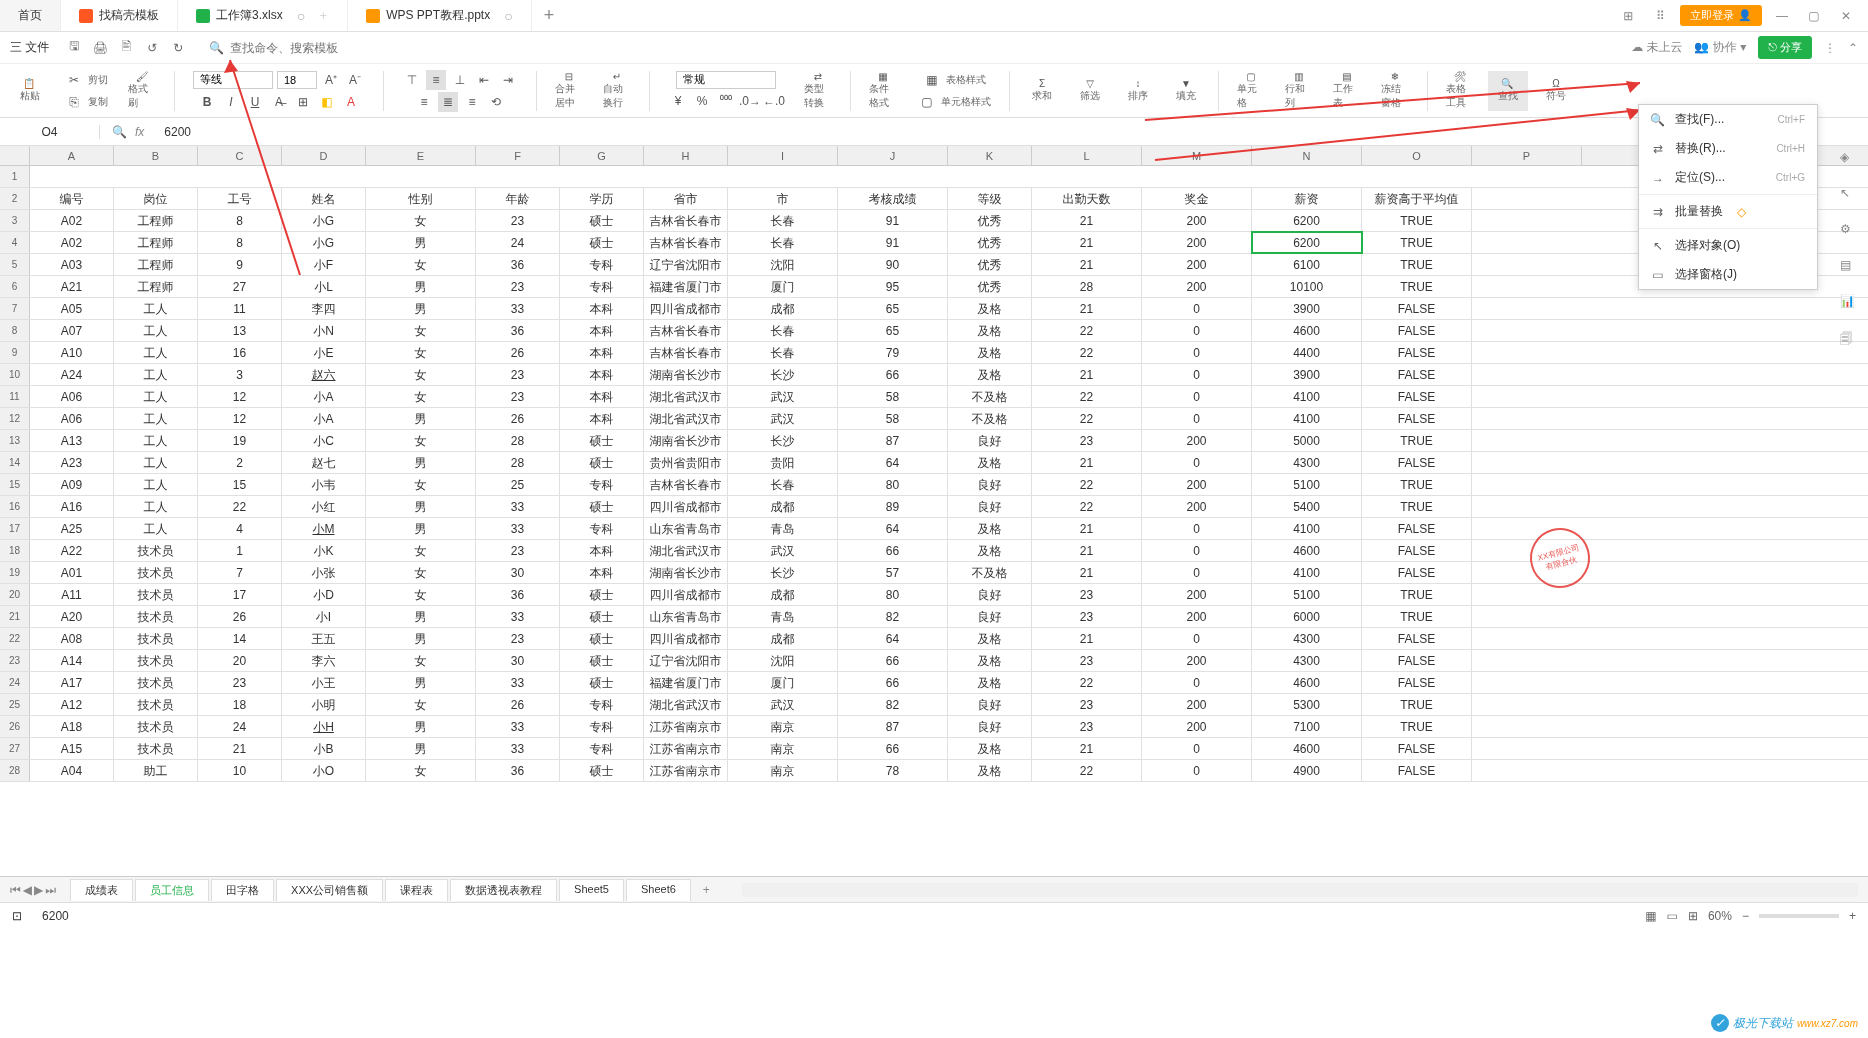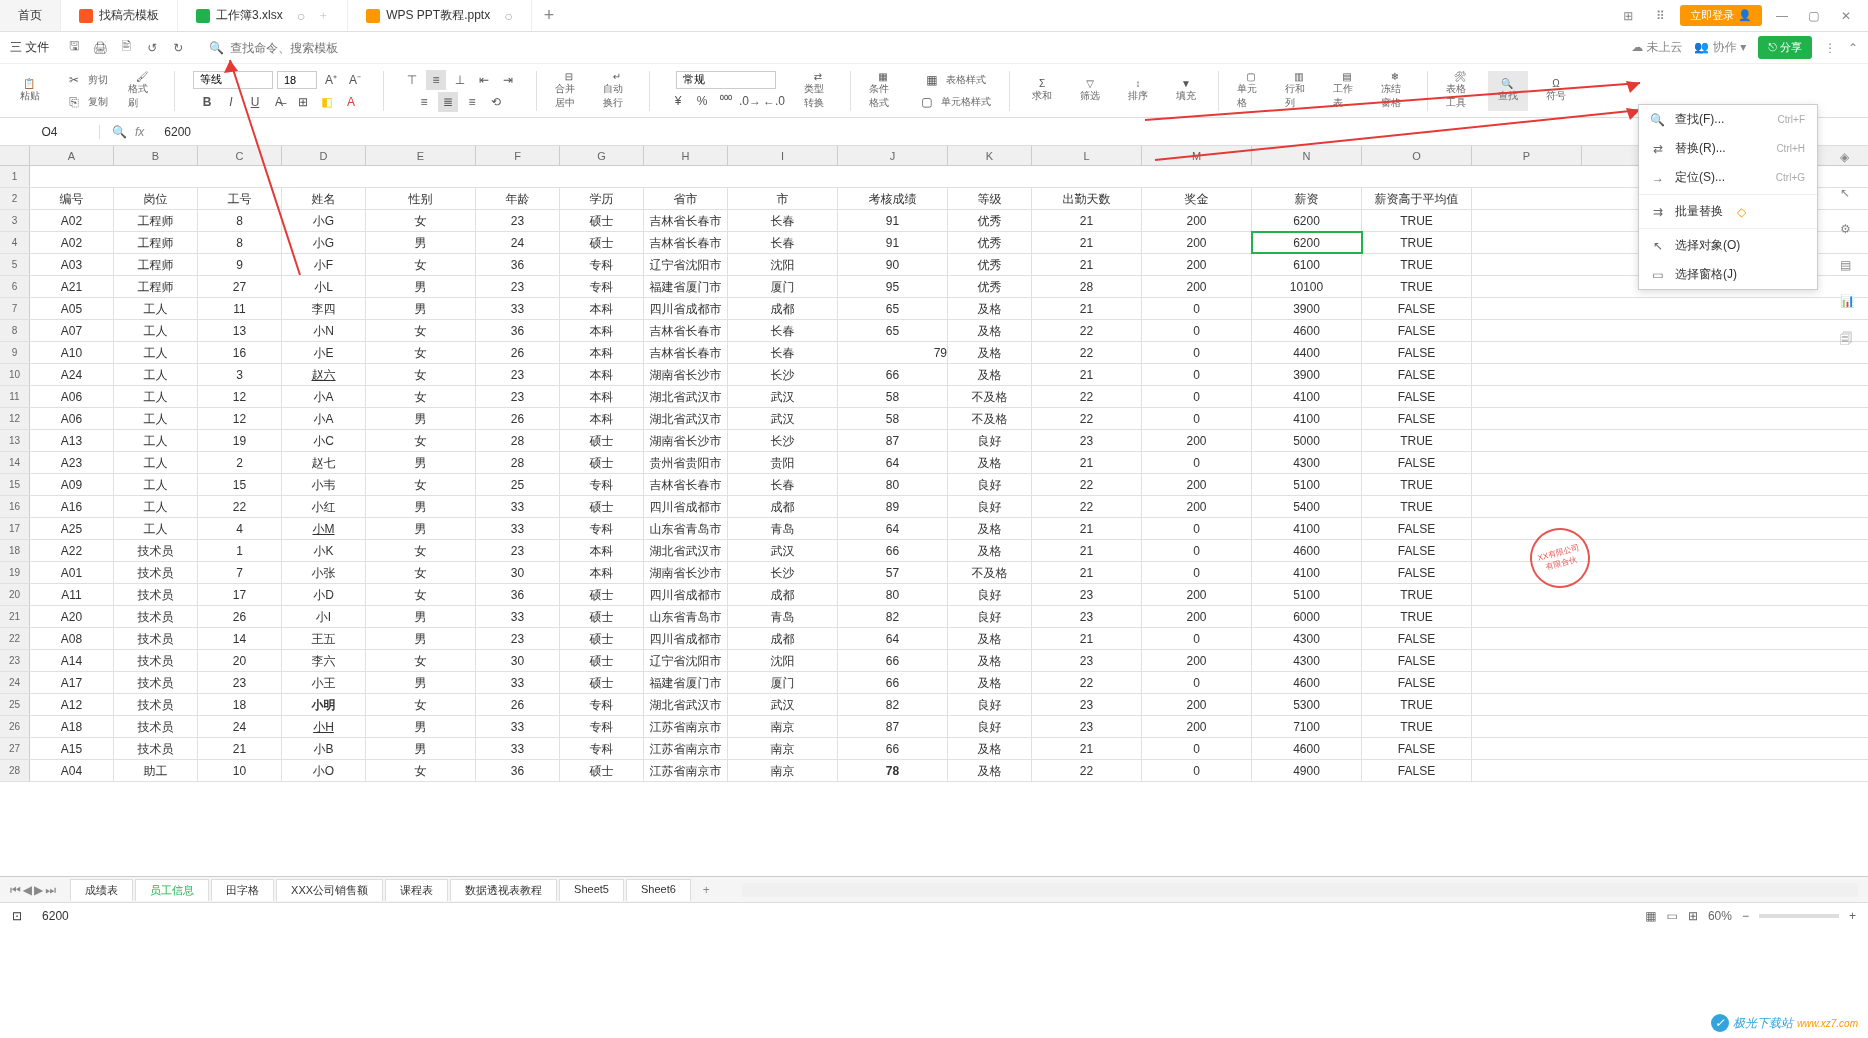--- a/index.html
+++ b/index.html
@@ -441,21 +441,21 @@
         <div class="row-h">9</div>
         <div class="cell" style="width: 84px;">A10</div>
         <div class="cell" style="width: 84px;">工人</div>
         <div class="cell" style="width: 84px;">16</div>
         <div class="cell" style="width: 84px;">小E</div>
         <div class="cell" style="width: 110px;">女</div>
         <div class="cell" style="width: 84px;">26</div>
         <div class="cell" style="width: 84px;">本科</div>
         <div class="cell" style="width: 84px;">吉林省长春市</div>
         <div class="cell" style="width: 110px;">长春</div>
-        <div class="cell" style="width: 110px; text-align: right;">79</div>
+        <div class="cell" style="width: 110px;">79</div>
         <div class="cell" style="width: 84px;">及格</div>
         <div class="cell" style="width: 110px;">22</div>
         <div class="cell" style="width: 110px;">0</div>
         <div class="cell" style="width: 110px;">4400</div>
         <div class="cell" style="width: 110px;">FALSE</div>
       </div>
       <div class="row">
         <div class="row-h">10</div>
         <div class="cell" style="width: 84px;">A24</div>
         <div class="cell" style="width: 84px;">工人</div>
@@ -723,21 +723,21 @@
         <div class="cell" style="width: 110px;">22</div>
         <div class="cell" style="width: 110px;">0</div>
         <div class="cell" style="width: 110px;">4600</div>
         <div class="cell" style="width: 110px;">FALSE</div>
       </div>
       <div class="row">
         <div class="row-h">25</div>
         <div class="cell" style="width: 84px;">A12</div>
         <div class="cell" style="width: 84px;">技术员</div>
         <div class="cell" style="width: 84px;">18</div>
-        <div class="cell" style="width: 84px; font-weight: bold;">小明</div>
+        <div class="cell" style="width: 84px;">小明</div>
         <div class="cell" style="width: 110px;">女</div>
         <div class="cell" style="width: 84px;">26</div>
         <div class="cell" style="width: 84px;">专科</div>
         <div class="cell" style="width: 84px;">湖北省武汉市</div>
         <div class="cell" style="width: 110px;">武汉</div>
         <div class="cell" style="width: 110px;">82</div>
         <div class="cell" style="width: 84px;">良好</div>
         <div class="cell" style="width: 110px;">23</div>
         <div class="cell" style="width: 110px;">200</div>
         <div class="cell" style="width: 110px;">5300</div>
@@ -783,21 +783,21 @@
         <div class="row-h">28</div>
         <div class="cell" style="width: 84px;">A04</div>
         <div class="cell" style="width: 84px;">助工</div>
         <div class="cell" style="width: 84px;">10</div>
         <div class="cell" style="width: 84px;">小O</div>
         <div class="cell" style="width: 110px;">女</div>
         <div class="cell" style="width: 84px;">36</div>
         <div class="cell" style="width: 84px;">硕士</div>
         <div class="cell" style="width: 84px;">江苏省南京市</div>
         <div class="cell" style="width: 110px;">南京</div>
-        <div class="cell" style="width: 110px; font-weight: bold;">78</div>
+        <div class="cell" style="width: 110px;">78</div>
         <div class="cell" style="width: 84px;">及格</div>
         <div class="cell" style="width: 110px;">22</div>
         <div class="cell" style="width: 110px;">0</div>
         <div class="cell" style="width: 110px;">4900</div>
         <div class="cell" style="width: 110px;">FALSE</div>
       </div>
     </div>
 </div>
 
 <div class="sheettabs">

